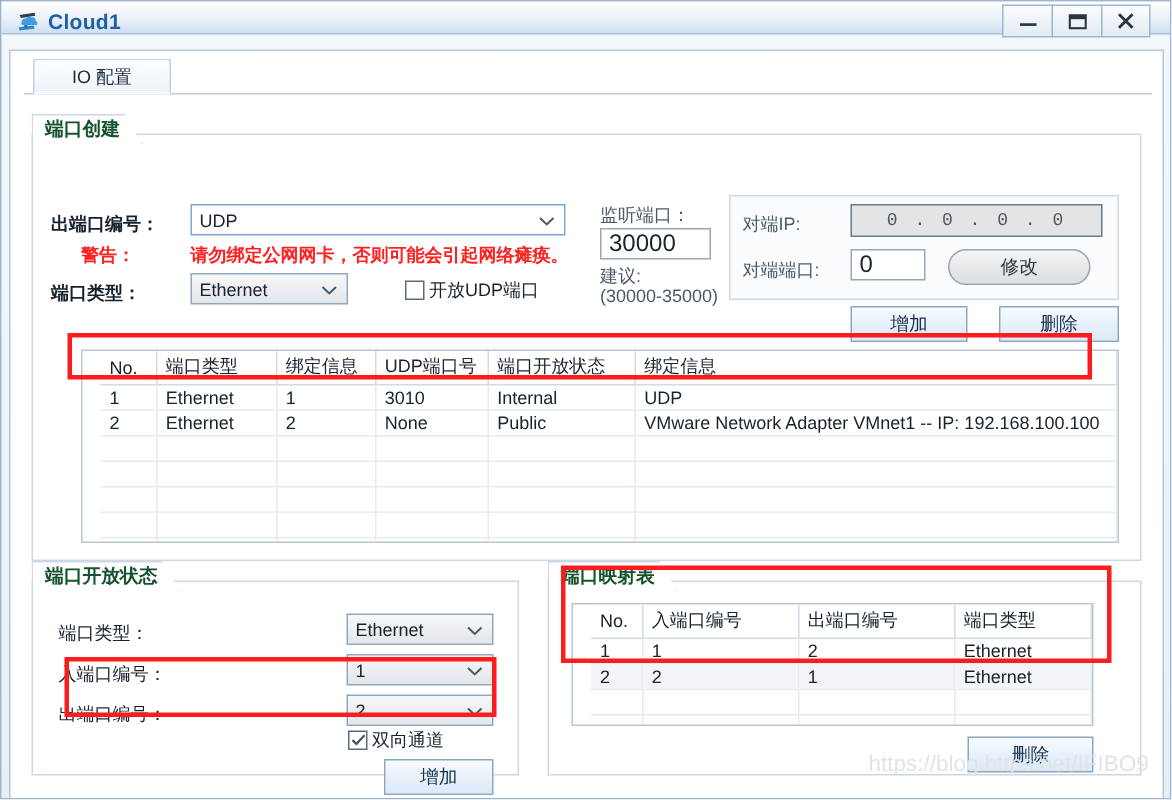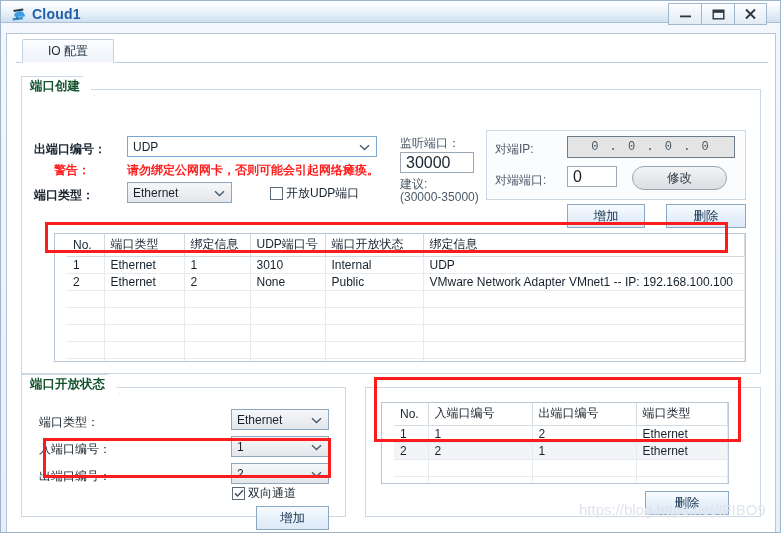--- a/index.html
+++ b/index.html
@@ -411,20 +411,21 @@
         </span>
         <span>双向通道</span>
       </div>
 
       <div class="btn" style="left:234px; top:118px; width:73px;">
         <span>增加</span>
       </div>
     </div>
 
     <div class="group" id="group-maptable">
+      <div class="group-tab">端口映射表</div>
 
       <div class="tbl" style="left:15px; top:14px; width:348px; height:82px;">
         <table>
           <colgroup>
               <col style="width:34px">
               <col style="width:104px">
               <col style="width:104px">
               <col>
             </colgroup>
           <thead>

